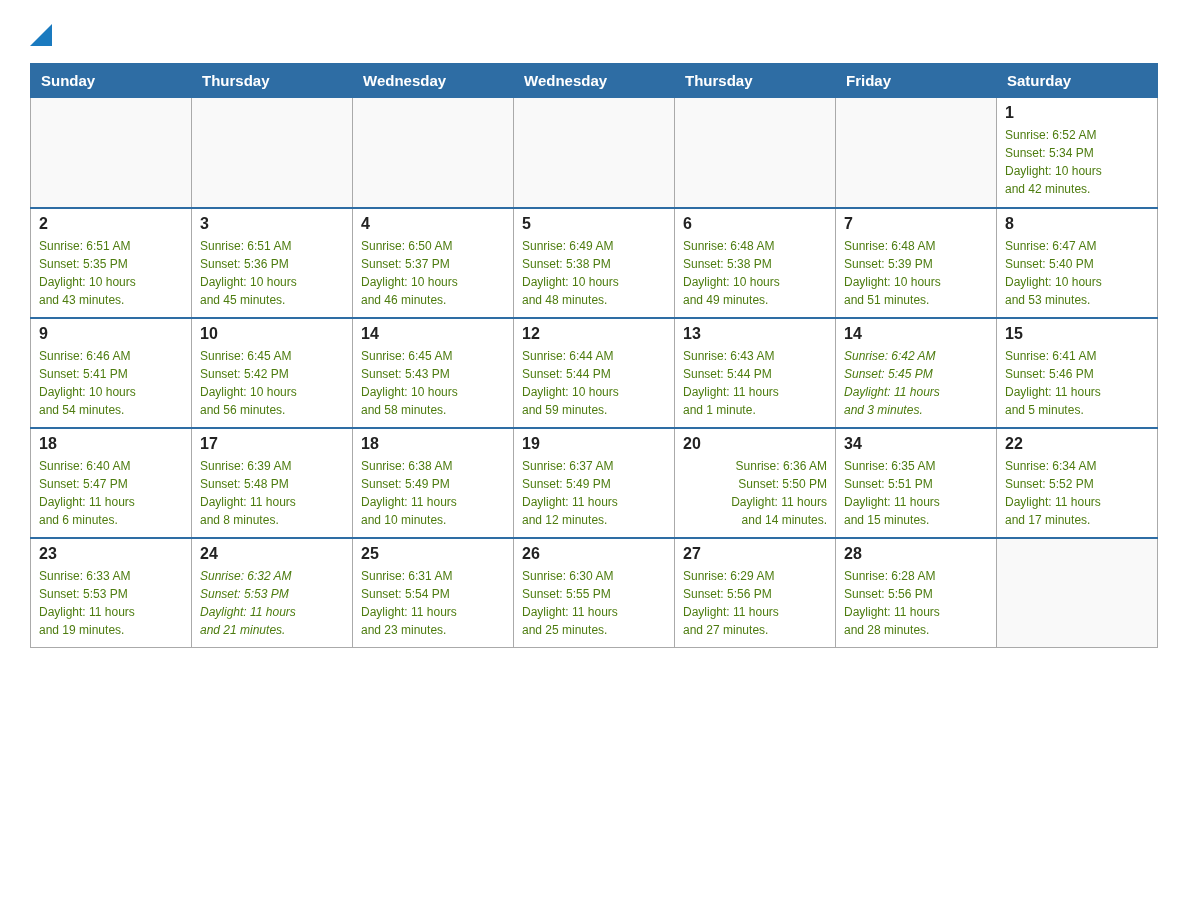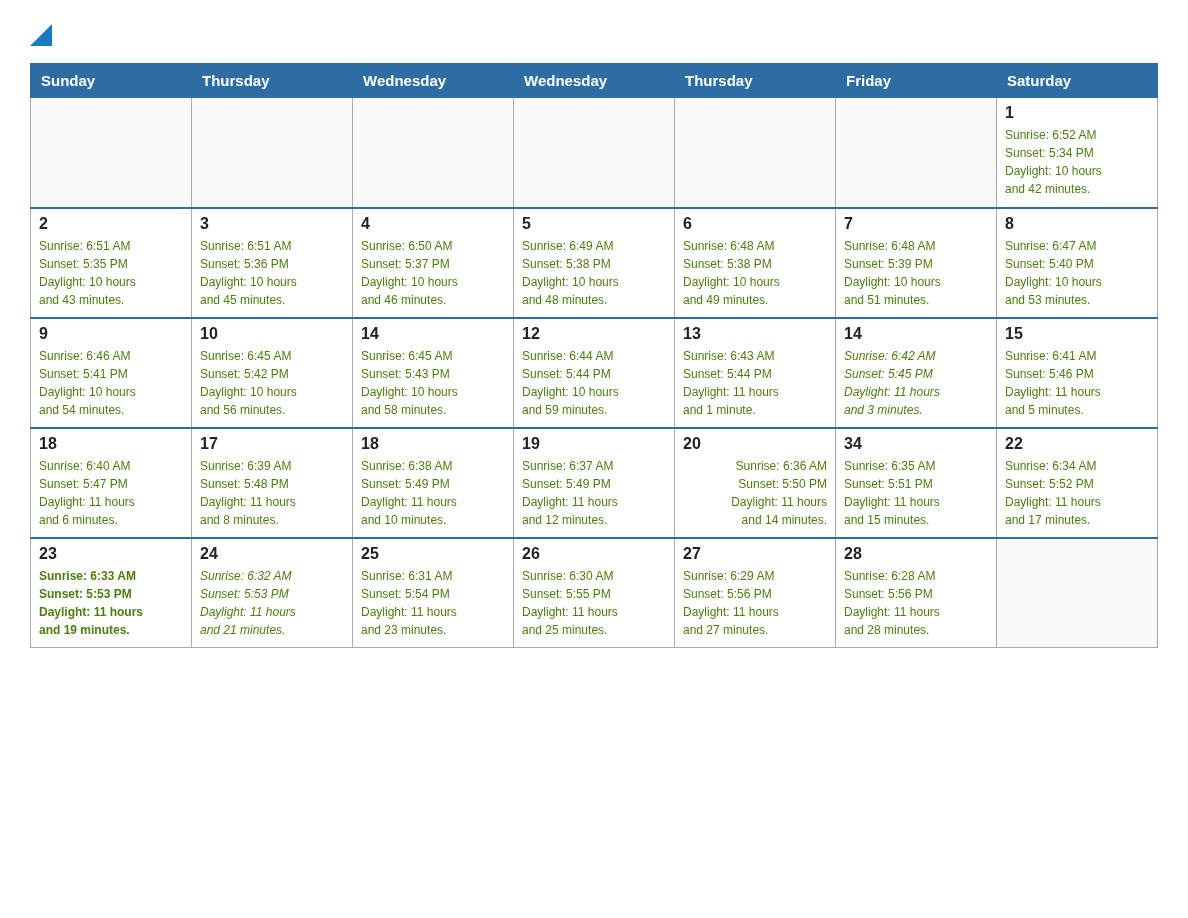--- a/index.html
+++ b/index.html
@@ -278,21 +278,21 @@
           <div class="day-number">22</div>
           <div class="day-info" style="white-space: pre-line;">Sunrise: 6:34 AM
 Sunset: 5:52 PM
 Daylight: 11 hours
 and 17 minutes.</div>
         </td>
       </tr>
       <tr class="row-divider">
         <td>
           <div class="day-number">23</div>
-          <div class="day-info" style="white-space: pre-line; font-weight: bold;">Sunrise: 6:33 AM
+          <div class="day-info" style="white-space: pre-line;">Sunrise: 6:33 AM
 Sunset: 5:53 PM
 Daylight: 11 hours
 and 19 minutes.</div>
         </td>
         <td>
           <div class="day-number">24</div>
           <div class="day-info" style="white-space: pre-line; font-style: italic;">Sunrise: 6:32 AM
 Sunset: 5:53 PM
 Daylight: 11 hours
 and 21 minutes.</div>

